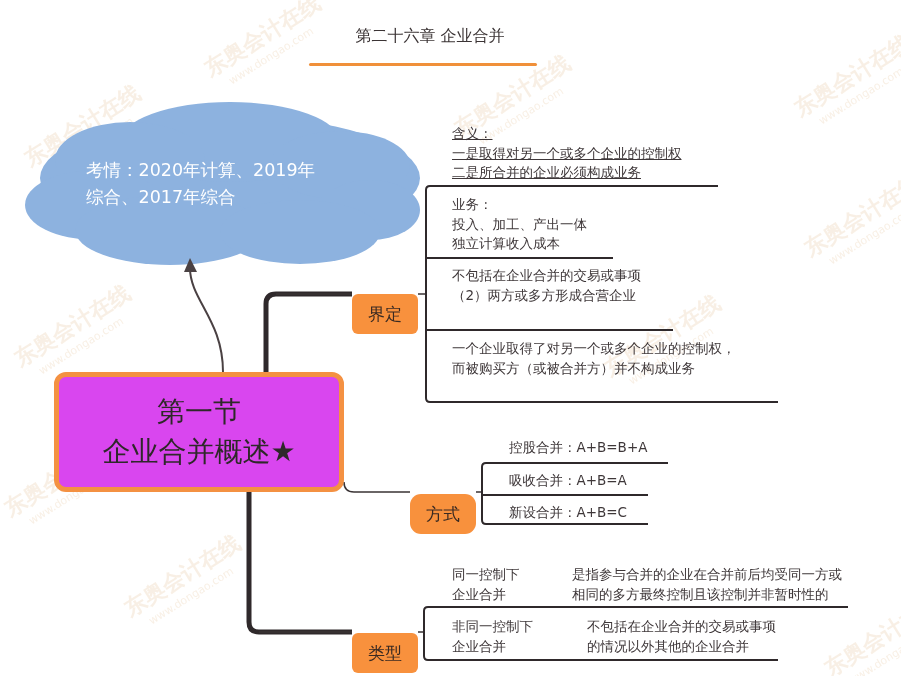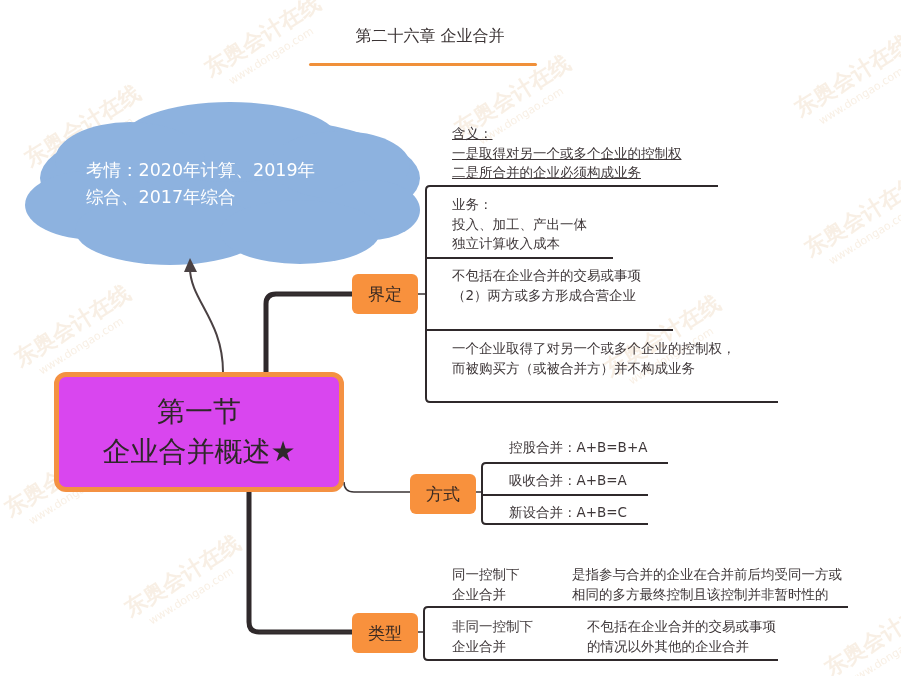--- a/index.html
+++ b/index.html
@@ -10,21 +10,21 @@
                white-space:nowrap; opacity:0.55; pointer-events:none; }
   .wm-url { font-size:11px; font-weight:normal; display:block; margin-left:14px; }
   .title { left:300px; top:26px; width:260px; text-align:center; font-size:16px; color:#3b3435; }
   .title-underline { left:309px; top:63px; width:228px; height:3px; background:#f0903a; border-radius:2px; }
   svg.lines { position:absolute; left:0; top:0; }
   .cloud-text { left:86px; top:157px; width:280px; font-size:17.5px; line-height:27px; color:#ffffff; }
   .central { left:54px; top:372px; width:290px; height:120px; border:5px solid #f49142; border-radius:12px;
              background:#d946ef; box-sizing:border-box; display:flex; flex-direction:column; align-items:center;
              justify-content:center; font-size:28px; line-height:40px; color:#2e2829; }
   .tag { background:#f8913d; border-radius:6px; color:#3a2a22; font-size:17px; display:flex;
-         align-items:center; justify-content:center; box-sizing:border-box; }
+         align-items:center; justify-content:center; box-sizing:border-box;margin-top:20px; }
   .leaf { font-size:13.5px; line-height:19.5px; color:#3e3739; white-space:nowrap; }
 </style>
 </head>
 <body>
 
 <div class="watermark" style="left:200px;top:20px;"><span>东奥会计在线</span><span class="wm-url">www.dongao.com</span></div>
 <div class="watermark" style="left:790px;top:60px;"><span>东奥会计在线</span><span class="wm-url">www.dongao.com</span></div>
 <div class="watermark" style="left:450px;top:80px;"><span>东奥会计在线</span><span class="wm-url">www.dongao.com</span></div>
 <div class="watermark" style="left:20px;top:110px;"><span>东奥会计在线</span><span class="wm-url">www.dongao.com</span></div>
 <div class="watermark" style="left:800px;top:200px;"><span>东奥会计在线</span><span class="wm-url">www.dongao.com</span></div>
@@ -95,21 +95,21 @@
 </div>
 <div class="abs leaf" style="left:452px;top:266px;">
   <div>不包括在企业合并的交易或事项</div>
   <div>（2）两方或多方形成合营企业</div>
 </div>
 <div class="abs leaf" style="left:452px;top:339px;">
   <div>一个企业取得了对另一个或多个企业的控制权，</div>
   <div>而被购买方（或被合并方）并不构成业务</div>
 </div>
 
-<div class="abs tag" style="left:410px;top:474px;width:66px;height:40px;">方式</div>
+<div class="abs tag" style="left:410px;top:474px;width:66px;height:40px;border-radius:11px;">方式</div>
 <div class="abs leaf" style="left:509px;top:438px;">控股合并：A+B=B+A</div>
 <div class="abs leaf" style="left:509px;top:471px;">吸收合并：A+B=A</div>
 <div class="abs leaf" style="left:509px;top:503px;">新设合并：A+B=C</div>
 
 <div class="abs tag" style="left:352px;top:613px;width:66px;height:40px;">类型</div>
 <div class="abs leaf" style="left:452px;top:565px;">
   <div>同一控制下</div>
   <div>企业合并</div>
 </div>
 <div class="abs leaf" style="left:572px;top:565px;">

